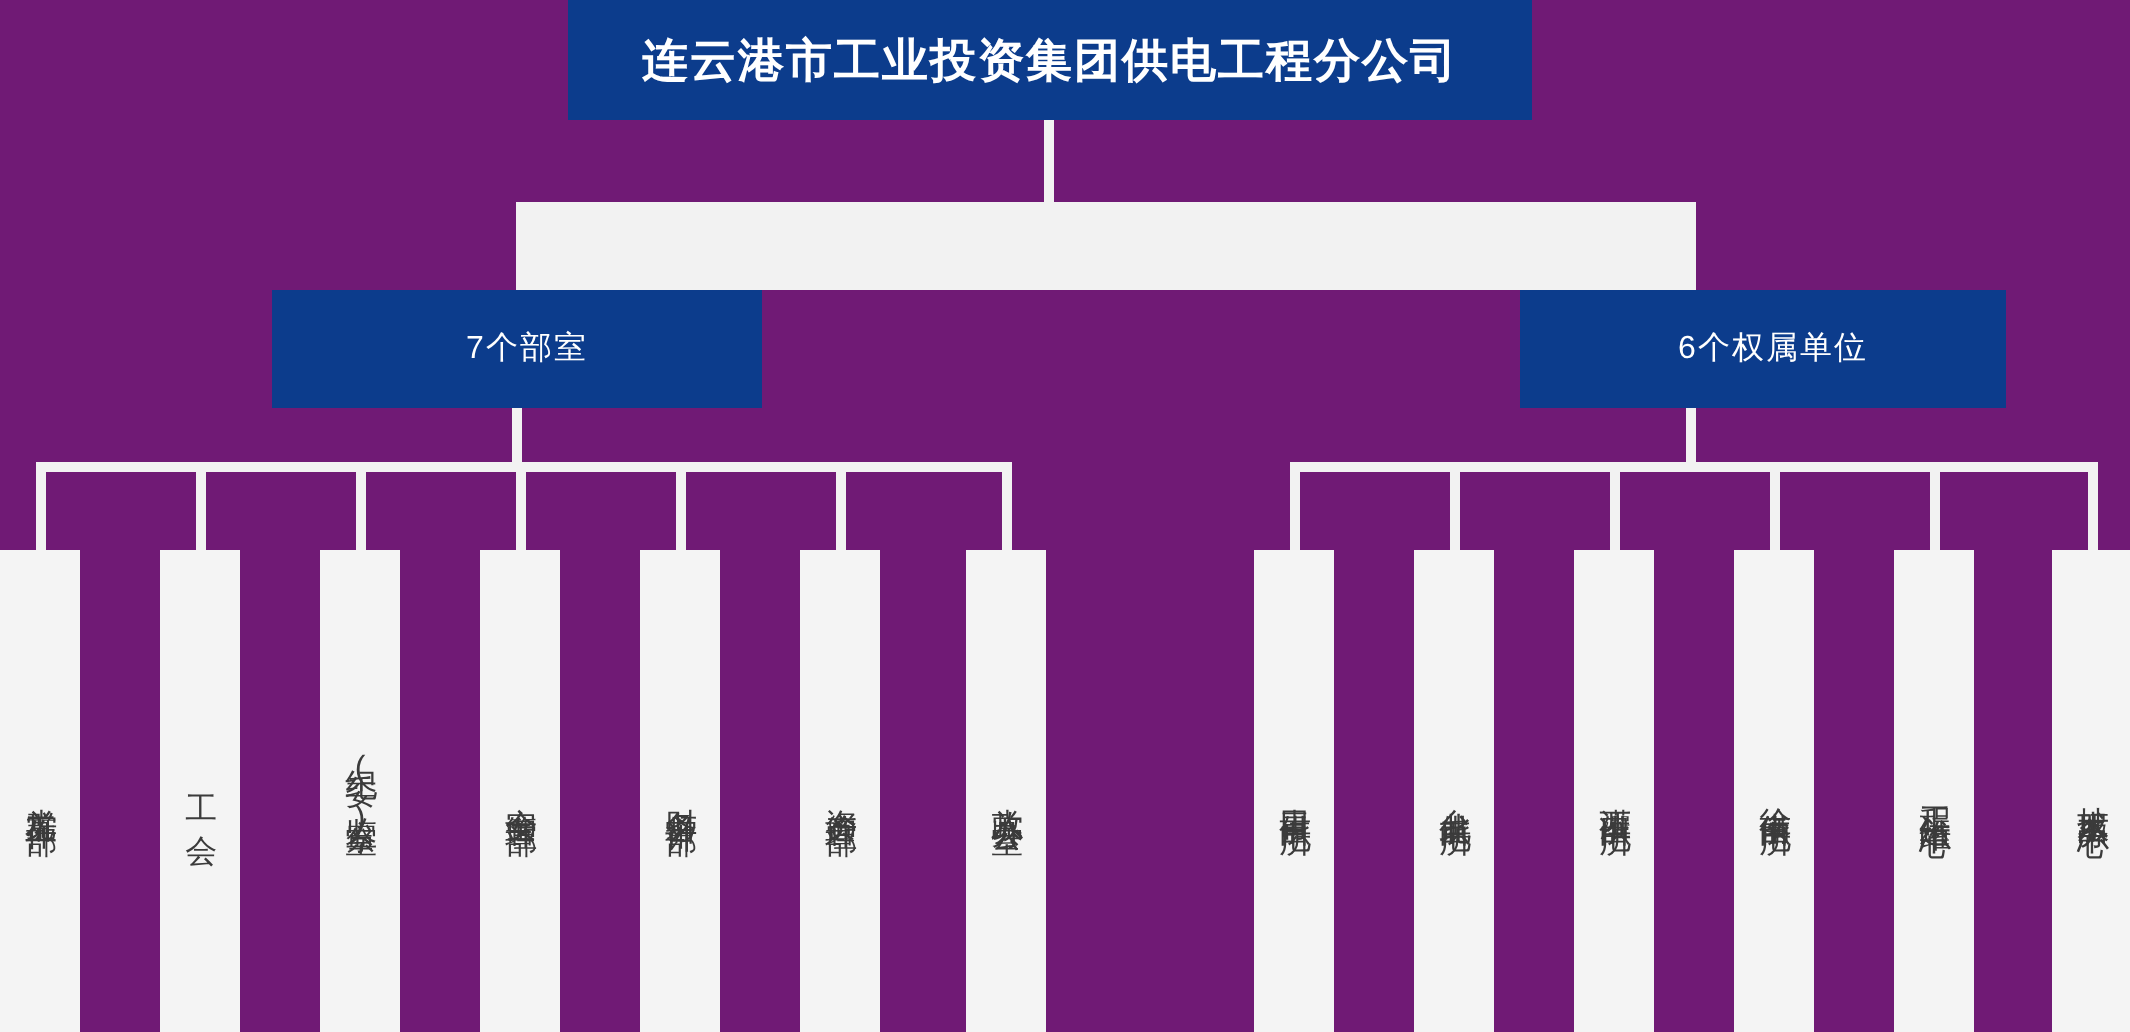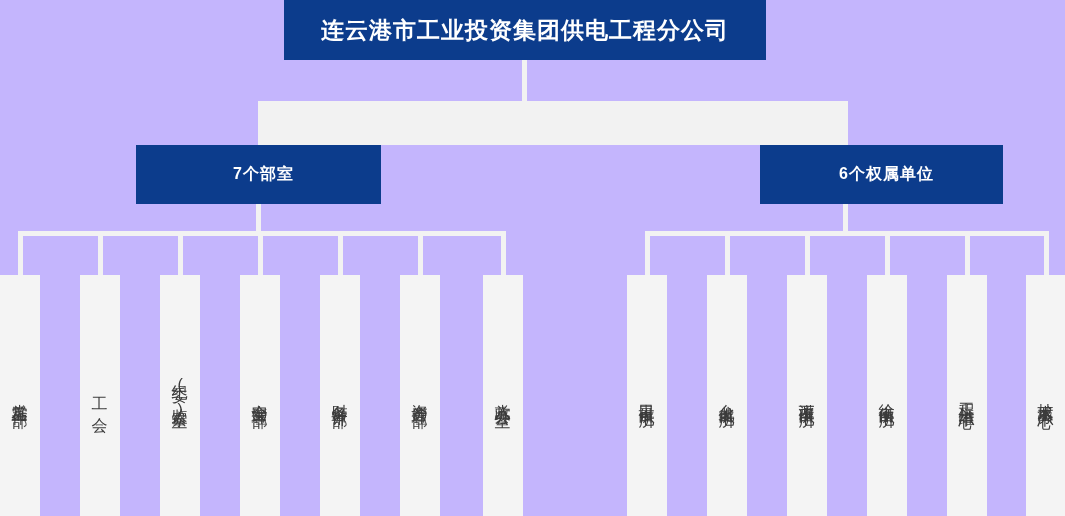--- a/index.html
+++ b/index.html
@@ -9,21 +9,21 @@
     background: #ffffff;
   }
   body {
     font-family: "Liberation Sans", "DejaVu Sans", sans-serif;
   }
 
   #org-chart {
     position: relative;
     width: 1065px;
     height: 516px;
-    background: #c4b5fd;
+    background: #701a75;
     overflow: hidden;
   }
 
   
   .blue-box {
     position: absolute;
     background: #0c3c8c;
     color: #ffffff;
     display: flex;
     align-items: center;
@@ -39,21 +39,21 @@
     width: 482px;
     height: 60px;
     font-size: 23px;
     font-weight: bold;
   }
 
   .branch-box {
     top: 145px;
     height: 59px;
     font-size: 16px;
-    font-weight: bold;
+    font-weight: normal;
     padding-left: 10px;
   }
   .branch-left  { left: 136px;  width: 245px; }
   .branch-right { left: 724px;  width: 243px; margin-left: 36px; }
 
   
   .conn {
     position: absolute;
     background: #f2f2f2;
   }

